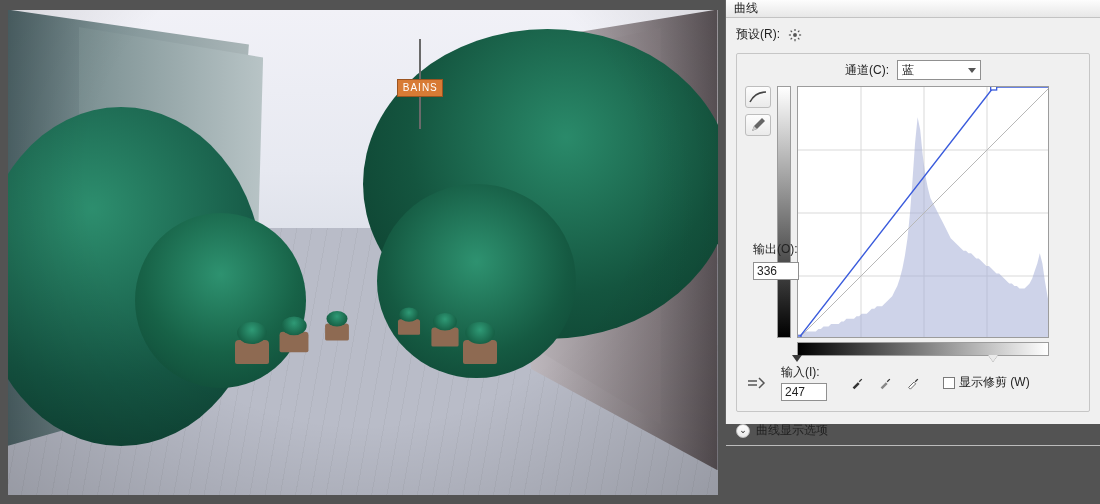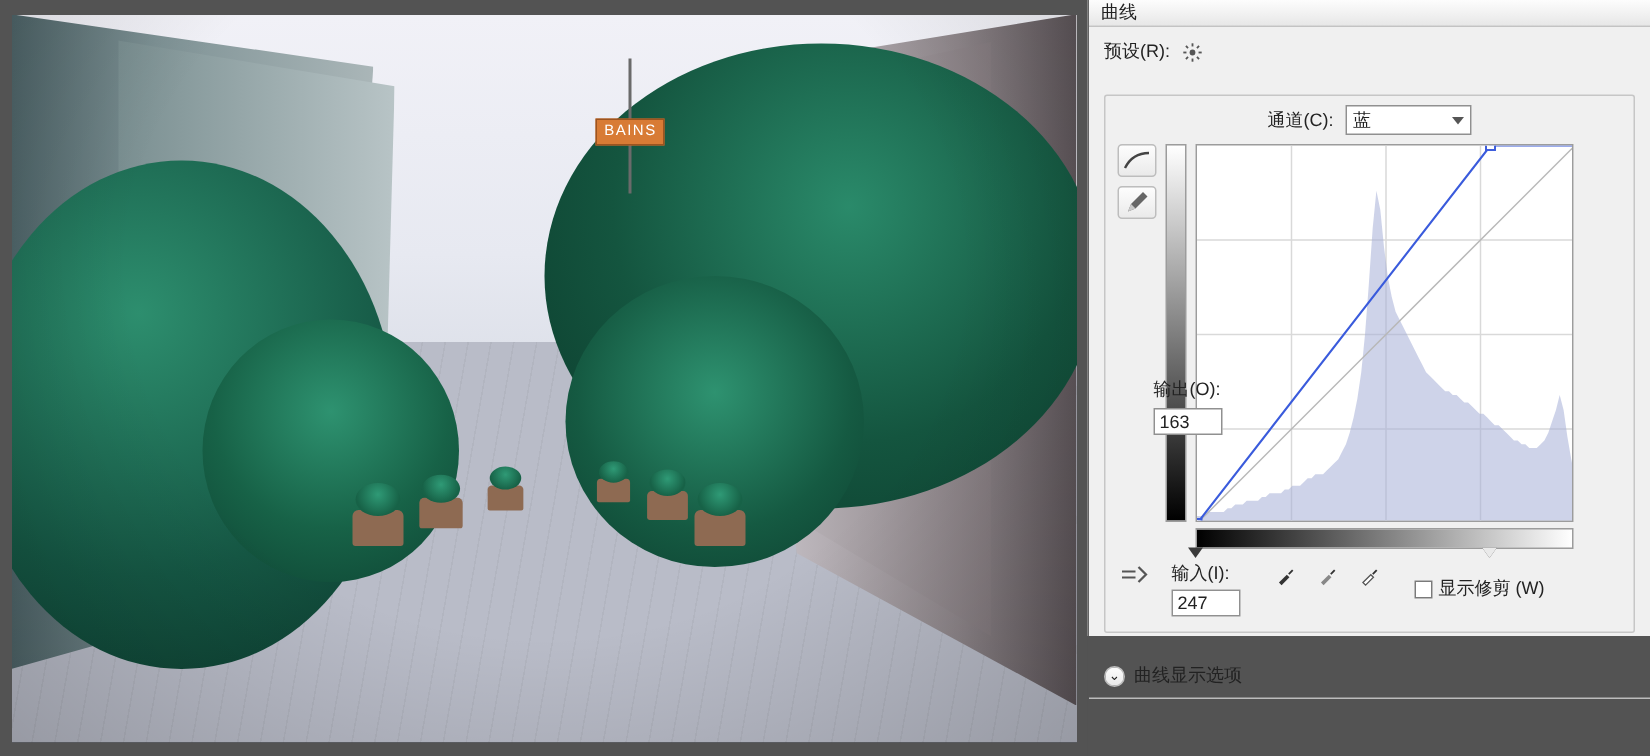--- a/index.html
+++ b/index.html
@@ -41,21 +41,21 @@
   .p1{left:32%;bottom:27%} .p2{left:38%;bottom:29%;transform:scale(.85)} .p3{left:44%;bottom:31%;transform:scale(.7)}
   .p4{right:31%;bottom:27%} .p5{right:36%;bottom:30%;transform:scale(.8)} .p6{right:41%;bottom:32%;transform:scale(.65)}
   .sign{position:absolute;left:58%;top:6%;width:2px;height:90px;background:#6a6a6a;}
   .sign .plate{position:absolute;left:-22px;top:40px;width:46px;height:18px;background:#d87b35;border:1px solid #9c5420;color:#fff;font-size:10px;line-height:16px;text-align:center;letter-spacing:1px;}
   .vshadow{position:absolute;inset:0;background:radial-gradient(ellipse at 50% 35%,transparent 55%,rgba(0,0,0,.18));}
 
   
   .panel{position:absolute;right:0;top:0;width:375px;height:424px;background:var(--panel-bg);border-left:1px solid var(--panel-stroke);display:flex;flex-direction:column;}
   .titlebar{height:25px;background:linear-gradient(#fdfdfd,#e7e7e7);border-bottom:1px solid #c3c3c3;display:flex;align-items:center;padding:0 8px;}
   .titlebar span{font-size:12px;}
-  .body{flex:1;padding:8px 10px 6px;display:flex;flex-direction:column;gap:18px;}
+  .body{flex:1;padding:8px 10px 6px;display:flex;flex-direction:column;gap:8px;}
   .row{display:flex;align-items:center;gap:6px;}
   .label{white-space:nowrap;}
   .select{flex:1;height:20px;background:var(--field-bg);border:1px solid var(--field-border);display:flex;align-items:center;justify-content:space-between;padding:0 4px;}
   .select .arrow{width:0;height:0;border-left:4px solid transparent;border-right:4px solid transparent;border-top:5px solid #555;}
   .select.small{flex:0 0 84px;}
   .gear{width:14px;height:14px;display:flex;align-items:center;justify-content:center;margin-left:2px;}
   .fieldset{border:1px solid #c6c6c6;border-radius:2px;padding:6px 8px 10px;display:flex;flex-direction:column;gap:6px;margin-top:2px;}
   .ch-row{display:flex;align-items:center;gap:8px;justify-content:center;}
   .tool-col{display:flex;flex-direction:column;gap:6px;width:26px;align-items:center;}
   .tool-btn{width:26px;height:22px;border:1px solid #bdbdbd;border-radius:3px;background:linear-gradient(#fdfdfd,#eaeaea);display:flex;align-items:center;justify-content:center;}
@@ -64,23 +64,23 @@
   .graph-wrap{display:flex;flex-direction:column;gap:4px;}
   .graph{width:252px;height:252px;background:#fff;border:1px solid #9c9c9c;position:relative;overflow:hidden;}
   .grid line{stroke:var(--grid);stroke-width:1}
   .hist path{fill:var(--hist);stroke:none}
   .diag{stroke:var(--diag);stroke-width:1}
   .curve{stroke:var(--curve);stroke-width:1.4;fill:none}
   .pt{fill:#fff;stroke:var(--curve);stroke-width:1.3}
   .gradient-h{width:252px;height:14px;background:linear-gradient(90deg,#000,#fff);border:1px solid #9c9c9c;position:relative;}
   .slider-tri{position:absolute;top:13px;width:0;height:0;border-left:5px solid transparent;border-right:5px solid transparent;border-top:7px solid #3a3a3a;transform:translateX(-50%);} 
   .slider-tri.white{border-top-color:#eaeaea;filter:drop-shadow(0 0 0.5px #555);} 
-  .io-col{display:flex;flex-direction:column;gap:4px;align-items:flex-start;position:absolute;left:24px;bottom:76px;width:58px;}
+  .io-col{display:flex;flex-direction:column;gap:4px;align-items:flex-start;position:absolute;left:8px;bottom:76px;width:58px;}
   .num-field{width:46px;height:18px;background:#fff;border:1px solid var(--field-border);padding:0 3px;line-height:16px;}
-  .in-row{display:flex;gap:14px;margin-top:2px;}
+  .in-row{display:flex;align-items:center;gap:14px;margin-top:2px;}
   .in-row .label-col{display:flex;flex-direction:column;gap:2px;}
   .droppers{display:flex;gap:8px;margin-left:6px;}
   .dropper{width:20px;height:20px;display:flex;align-items:center;justify-content:center;border:1px solid transparent;border-radius:3px;}
   .dropper svg{width:14px;height:14px}
   .chk{display:flex;align-items:center;gap:4px;margin-left:6px}
   .chkbox{width:12px;height:12px;border:1px solid #7a7a7a;background:#fff;}
   .disclose{display:flex;align-items:center;gap:6px;margin-top:2px;}
   .disclose .chev{width:14px;height:14px;border:1px solid #bdbdbd;border-radius:7px;background:linear-gradient(#fdfdfd,#eaeaea);display:flex;align-items:center;justify-content:center;font-size:9px;line-height:1;}
   .auto-icon{width:22px;height:18px;display:flex;align-items:center;justify-content:center}
   .bottom-strip{height:36px;background:linear-gradient(#dcdcdc,#cfcfcf);border-top:1px solid #bcbcbc;}
@@ -189,21 +189,21 @@
           </div>
           <div style="position:relative">
             <div class="gradient-h"></div>
             <div id="tri-black" class="slider-tri" style="left: 0px;"></div>
             <div id="tri-white" class="slider-tri white" style="left: 195.671px;"></div>
           </div>
         </div>
 
         <div class="io-col">
           <span class="label">输出(O):</span>
-          <div class="num-field">163</div>
+          <div class="num-field">336</div>
         </div>
       </div>
 
       <div class="in-row">
         <span class="auto-icon">
           <svg viewBox="0 0 22 18" width="22" height="18">
               <path d="M3 7 h9 M3 11 h9" stroke="#555" stroke-width="1.4"></path>
               <path d="M14 4 l5 5 l-5 5" fill="none" stroke="#555" stroke-width="1.5"></path>
             </svg>
         </span>

